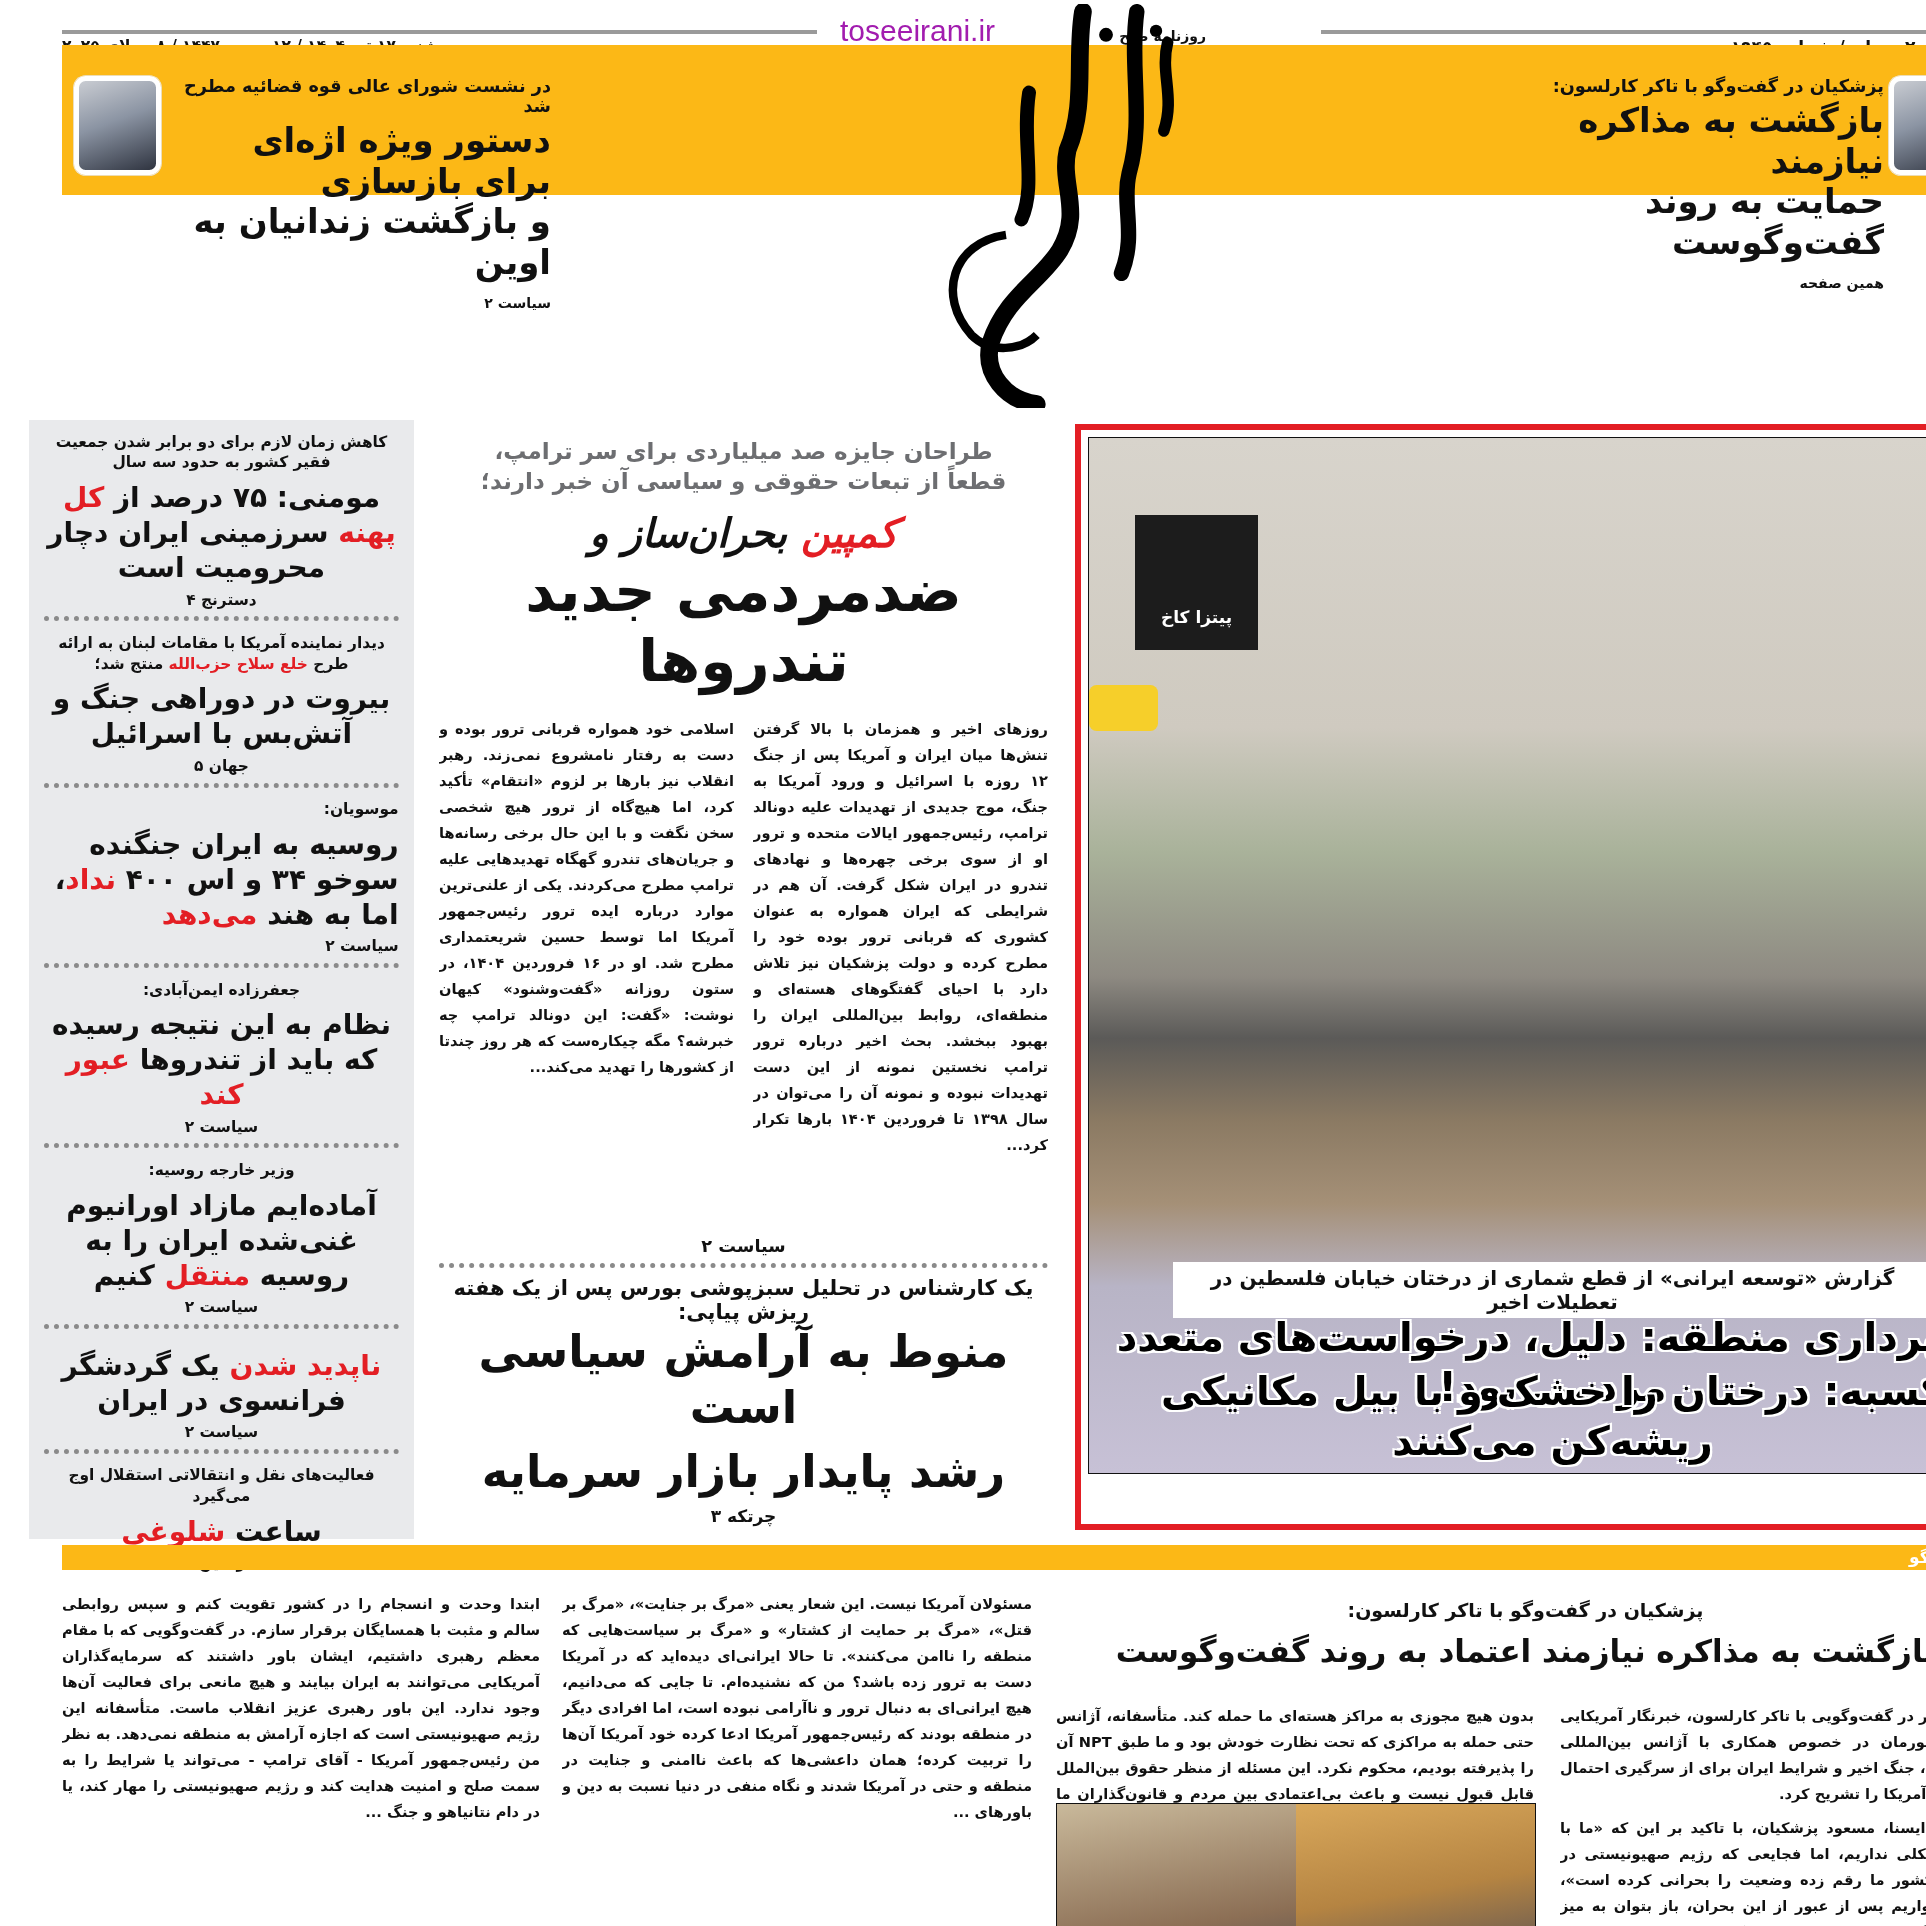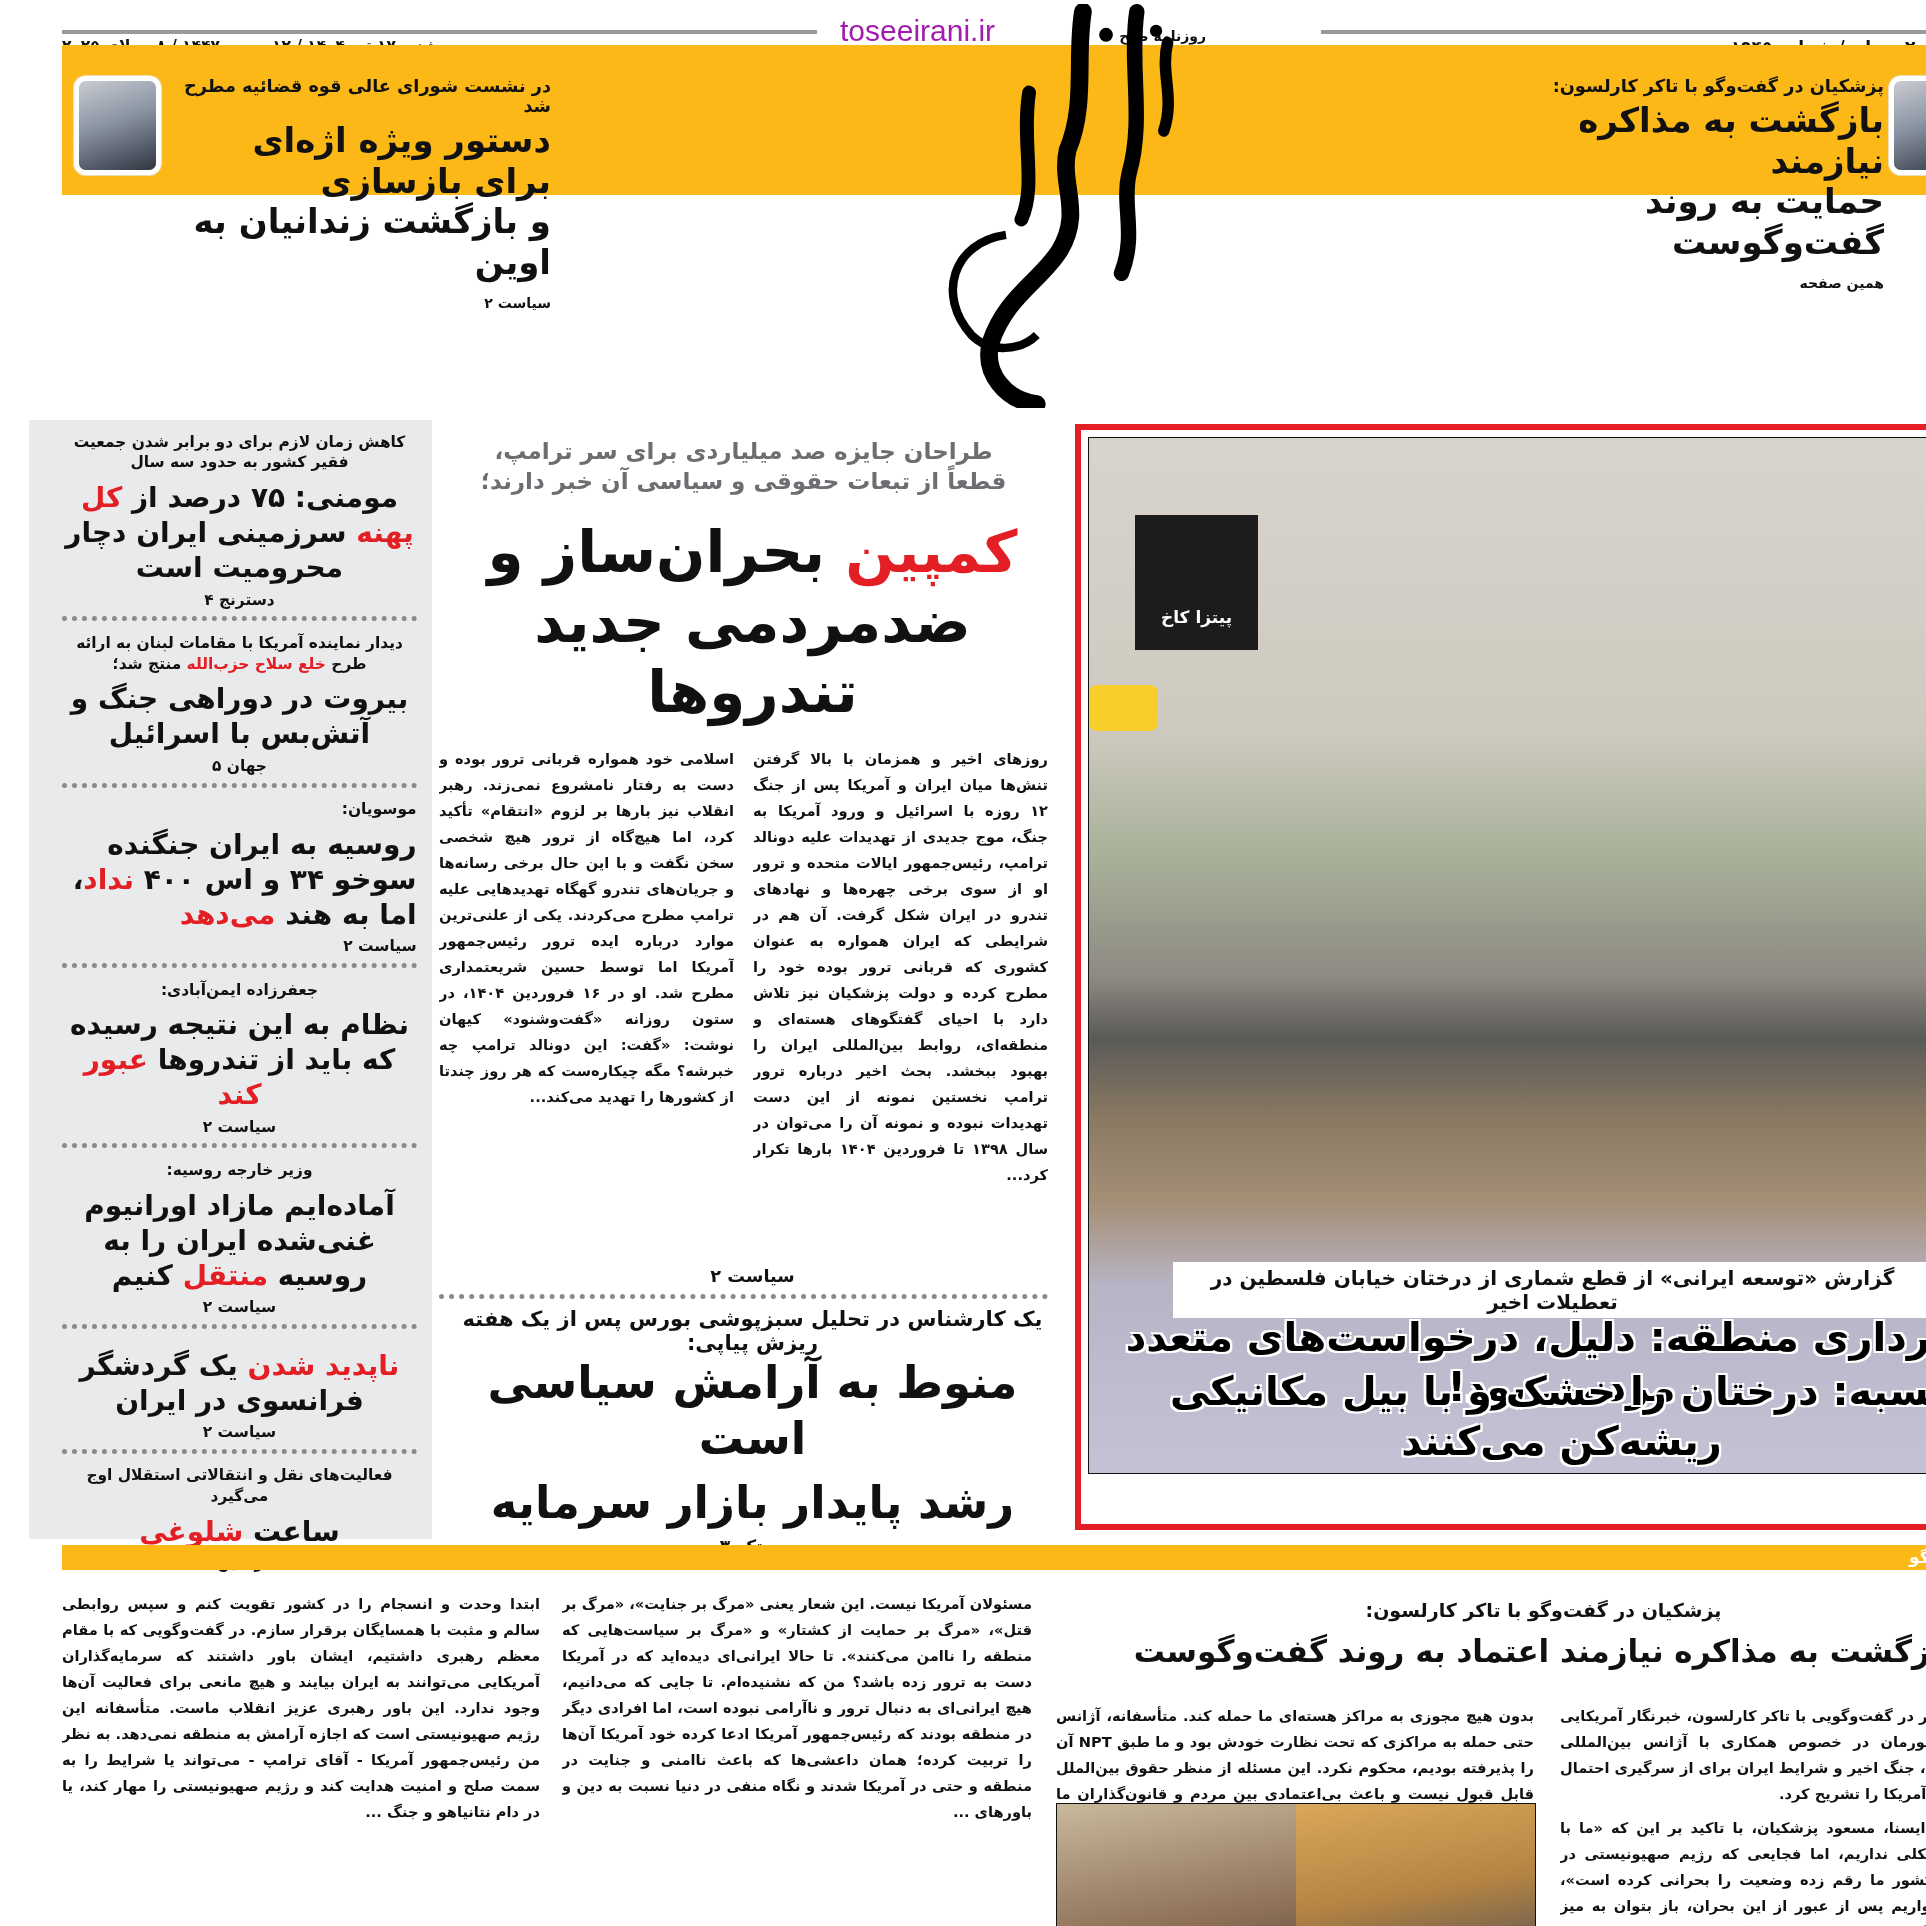--- a/index.html
+++ b/index.html
@@ -1,19 +1,19 @@
 <!DOCTYPE html>
 <html style="font-size:6.2px"><head>
 <meta charset="utf-8">
 <style>
   html,body{margin:0;padding:0;background:#fff;}
   body{width:2062px;height:3064px;position:relative;overflow:hidden;font-family:"DejaVu Sans",sans-serif;color:#111;}
   .abs{position:absolute;}
   .rtl{direction:rtl;text-align:right;}
-  .c{text-align:center;padding-left:18px;}
+  .c{text-align:center;}
   .red{color:#e31e24;}
   .rule{background:#9a9a9a;height:3.9px;}
   
   #masthead-top{left:0;top:0;width:2062px;height:42px;}
   #yellow-band{left:62px;top:45px;width:1926px;height:150px;background:#fcb816;}
   #logo{left:790px;top:3.9px;width:482px;height:404px;}
   .photo{background:linear-gradient(160deg,#c9ccd2 0%,#8b94a3 45%,#2f3440 100%);border:5.4px solid #fff;border-radius:11.6px;box-shadow:0 0 0 0.8px #e8e8e8;}
   
   #sidebar{left:29px;top:420px;width:385px;height:1119px;background:#e9eaec;}
   .sb-item{margin:0 15.4px;padding:11.6px 0 7.7px 0;border-bottom:5.4px dotted #8a8a8a;}
@@ -108,21 +108,21 @@
   </div>
   <div class="sb-item" style="text-align:center;">
     <div class="kick">فعالیت‌های نقل و انتقالاتی استقلال اوج می‌گیرد</div>
     <div class="head"><span>ساعت </span><span class="red">شلوغی</span></div>
     <div class="ref">آدرنالین ۸</div>
   </div>
 </div>
 
 <div id="mid" class="abs rtl">
   <div class="c" style="font-size:23px;font-weight:bold;color:#6d6e71;line-height:1.3;padding:7.7px 23px 0 23px;">طراحان جایزه صد میلیاردی برای سر ترامپ، قطعاً از تبعات حقوقی و سیاسی آن خبر دارند؛</div>
-  <div class="c" style="font-size:58px;font-weight:bold;line-height:1.2;margin-top:22px;"><span class="red">کمپین</span><span> بحران‌ساز و</span></div>
+  <div class="c" style="font-size:40px;font-weight:bold;line-height:1.2;margin-top:13px;font-style:italic;"><span class="red">کمپین</span><span> بحران‌ساز و</span></div>
   <div class="c" style="font-size:58px;font-weight:bold;line-height:1.2;">ضدمردمی جدید تندروها</div>
   <div style="display:flex;gap:19px;margin-top:19px;height:516px;overflow:hidden;">
     <div class="body-txt" style="flex:1;overflow:hidden;">روزهای اخیر و همزمان با بالا گرفتن تنش‌ها میان ایران و آمریکا پس از جنگ ۱۲ روزه با اسرائیل و ورود آمریکا به جنگ، موج جدیدی از تهدیدات علیه دونالد ترامپ، رئیس‌جمهور ایالات متحده و ترور او از سوی برخی چهره‌ها و نهادهای تندرو در ایران شکل گرفت. آن هم در شرایطی که ایران همواره به عنوان کشوری که قربانی ترور بوده خود را مطرح کرده و دولت پزشکیان نیز تلاش دارد با احیای گفتگوهای هسته‌ای و منطقه‌ای، روابط بین‌المللی ایران را بهبود ببخشد. بحث اخیر درباره ترور ترامپ نخستین نمونه از این دست تهدیدات نبوده و نمونه آن را می‌توان در سال ۱۳۹۸ تا فروردین ۱۴۰۴ بارها تکرار کرد...</div>
     <div class="body-txt" style="flex:1;overflow:hidden;">اسلامی خود همواره قربانی ترور بوده و دست به رفتار نامشروع نمی‌زند. رهبر انقلاب نیز بارها بر لزوم «انتقام» تأکید کرد، اما هیچ‌گاه از ترور هیچ شخصی سخن نگفت و با این حال برخی رسانه‌ها و جریان‌های تندرو گهگاه تهدیدهایی علیه ترامپ مطرح می‌کردند. یکی از علنی‌ترین موارد درباره ایده ترور رئیس‌جمهور آمریکا اما توسط حسین شریعتمداری مطرح شد. او در ۱۶ فروردین ۱۴۰۴، در ستون روزانه «گفت‌وشنود» کیهان نوشت: «گفت: این دونالد ترامپ چه خبرشه؟ مگه چیکاره‌ست که هر روز چندتا از کشورها را تهدید می‌کند...</div>
   </div>
   <div class="c" style="font-size:17.7px;font-weight:bold;margin-top:3.9px;">سیاست ۲</div>
   <div style="border-top:5.4px dotted #8a8a8a;margin:7.7px 0;"></div>
   <div class="c" style="font-size:21px;font-weight:bold;">یک کارشناس در تحلیل سبزپوشی بورس پس از یک هفته ریزش پیاپی:</div>
   <div class="c" style="font-size:45px;font-weight:bold;line-height:1.25;">منوط به آرامش سیاسی است</div>
   <div class="c" style="font-size:45px;font-weight:bold;line-height:1.25;margin-top:7.7px;">رشد پایدار بازار سرمایه</div>

